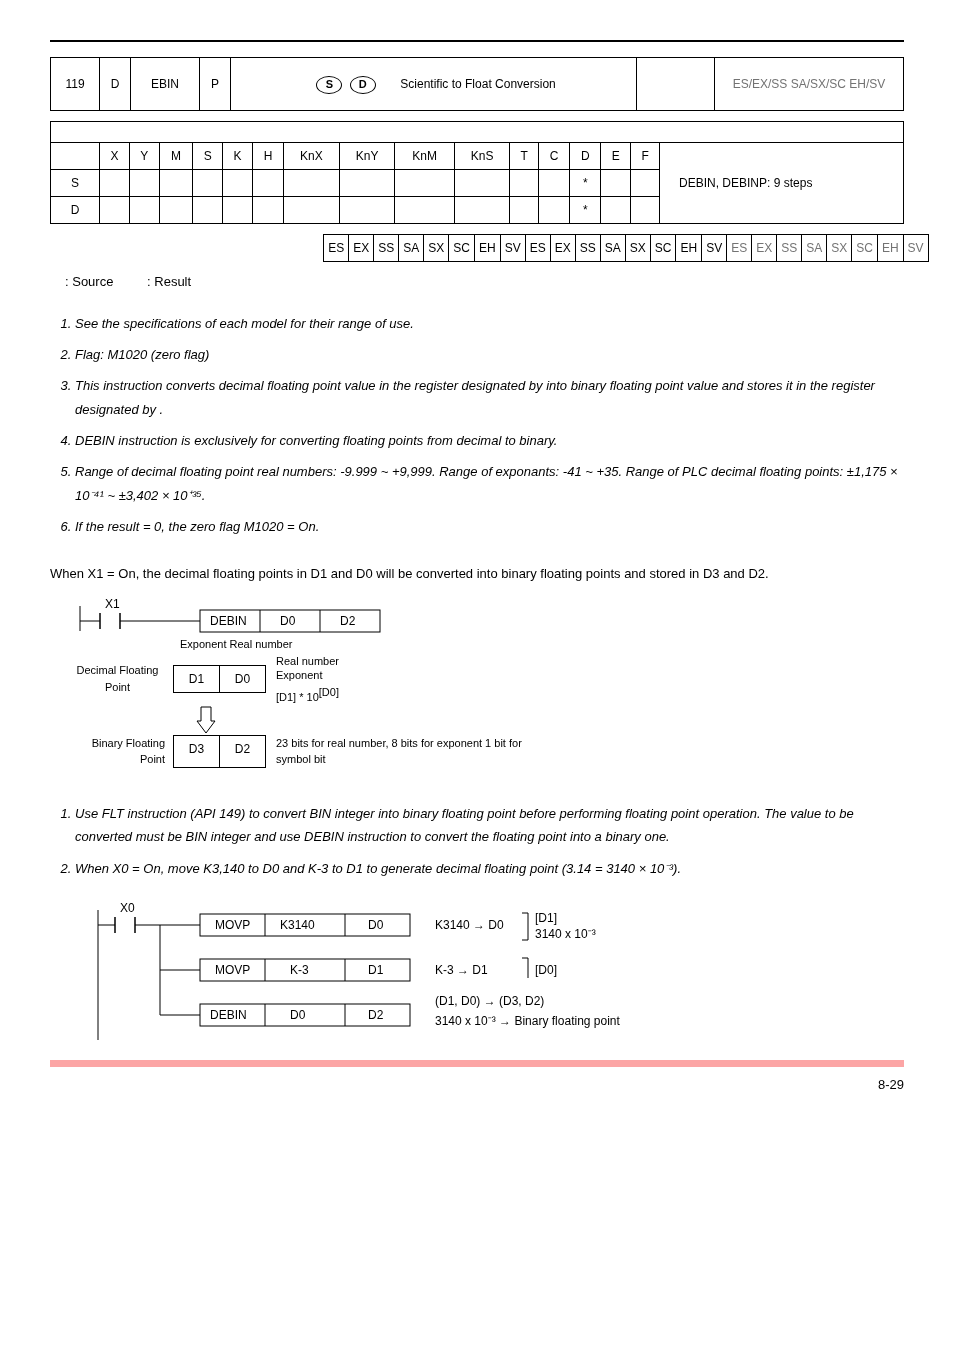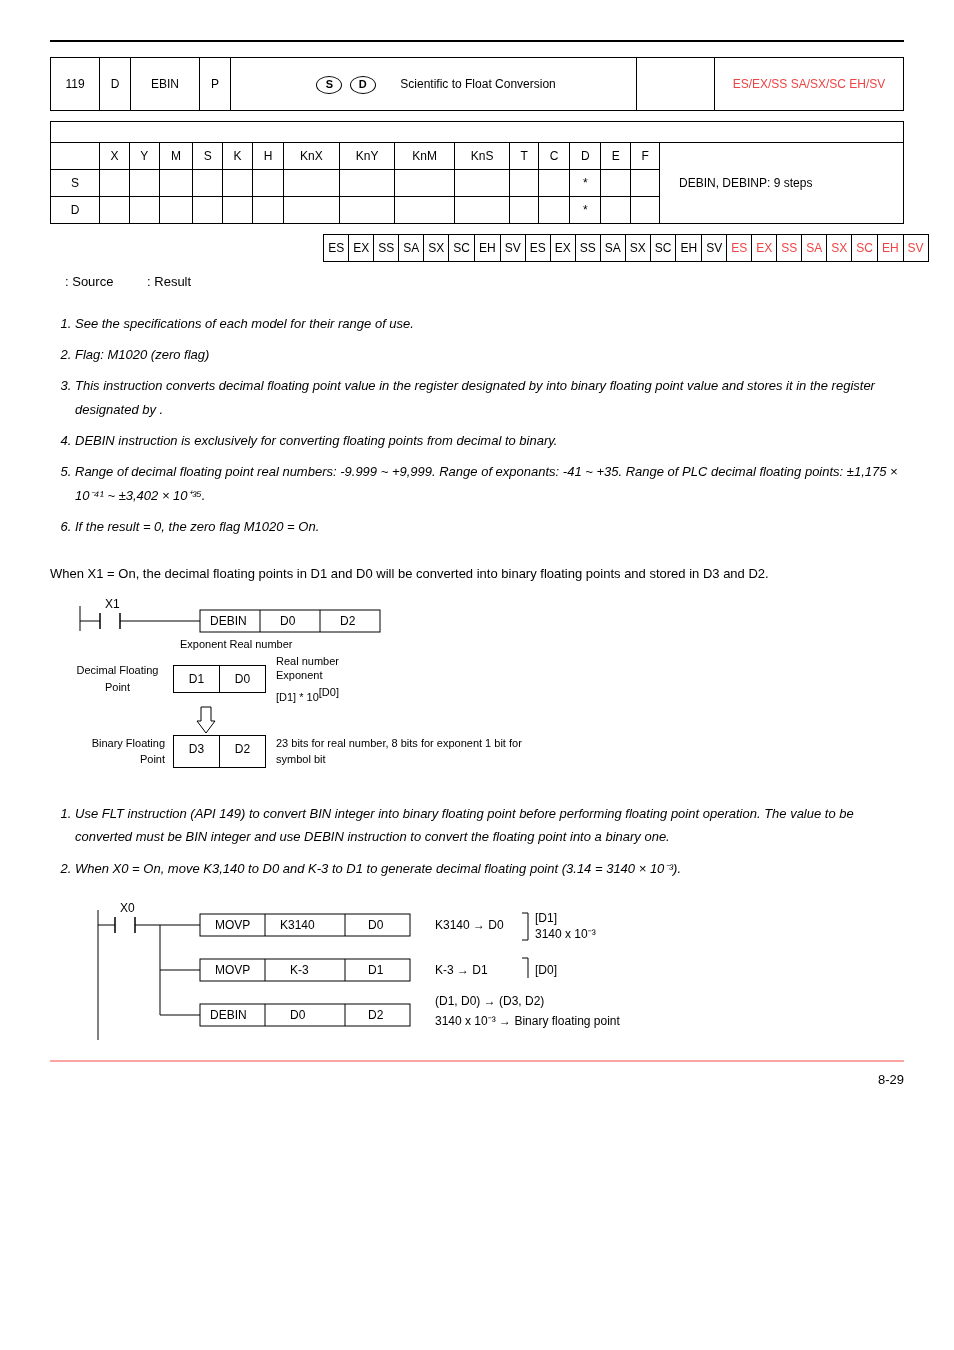--- a/index.html
+++ b/index.html
@@ -21,21 +21,21 @@
     width: 100%;
     margin-bottom: 10px;
   }
   table.main td, table.main th {
     border: 1px solid #000;
     text-align: center;
     font-size: 12px;
     padding: 3px 4px;
     height: 20px;
   }
-  .blue-text { color: #ef4444; }
+  .blue-text { color: #737373; }
 
   .oval {
     display: inline-block;
     border: 1.5px solid #000;
     border-radius: 50%;
     width: 24px;
     height: 16px;
     line-height: 14px;
     font-weight: bold;
     font-size: 11px;
@@ -60,21 +60,21 @@
   }
   .data-box span {
     border-right:1px solid #000; padding:4px 10px; font-size:12px; min-width:25px; text-align:center;
   }
   .data-box span:last-child { border-right:none; }
   .diagram-label { font-size:11px; }
   .footer {
     text-align:right; font-size:13px; margin-top:40px;
   }
   .footer-line {
-    border-top:2px solid #fca5a5; margin-top:10px; padding-top:8px;
+    border-top:7px solid #fca5a5; margin-top:10px; padding-top:8px;
   }
   svg { display:block; }
 </style>
 </head>
 <body>
 
 <div class="hr-top"></div>
 
 <table class="main">
   <tbody>

